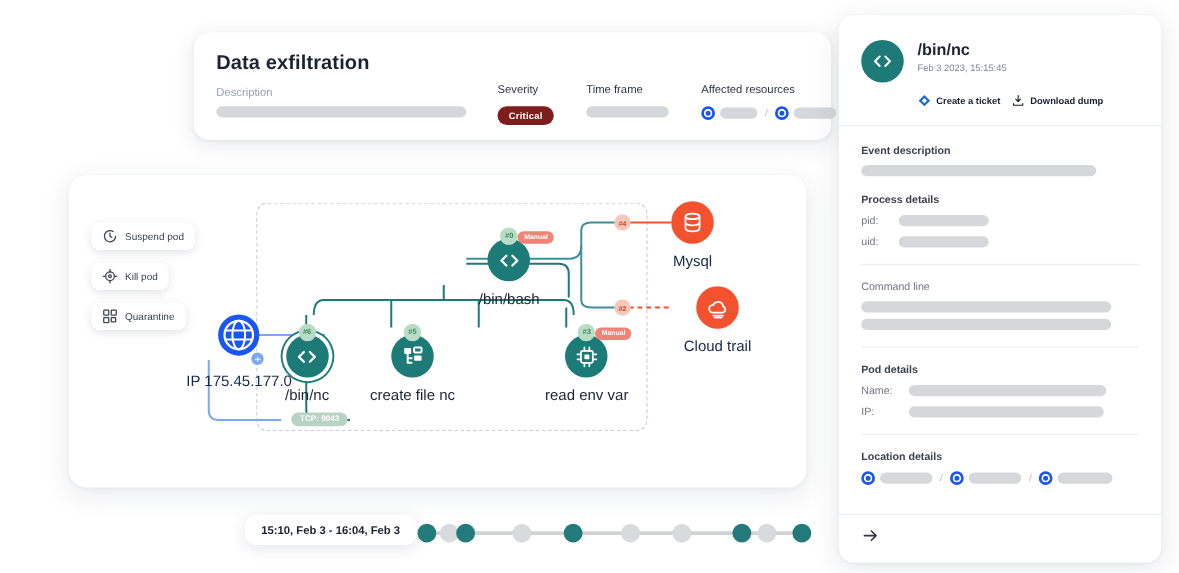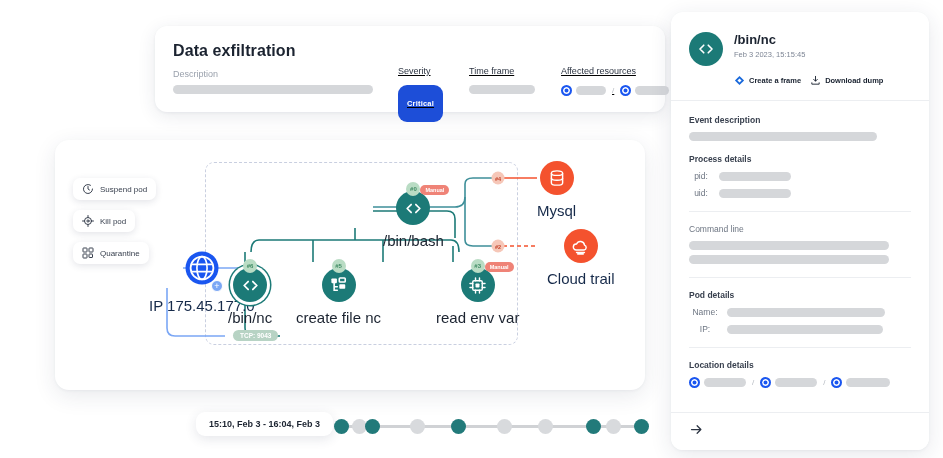--- a/index.html
+++ b/index.html
@@ -17,26 +17,26 @@
     width: 510px; height: 86px;
     background: #fff; border-radius: 12px;
     box-shadow: 0 4px 18px rgba(40,50,80,.10), 0 1px 3px rgba(40,50,80,.06);
     padding: 16px 18px 0 18px;
   }
   .alert-title { font-size: 16px; font-weight: bold; color: #1b2330; letter-spacing: .1px; }
   .alert-desc-label { font-size: 9px; color: #9aa1ac; margin-top: 9px; }
   .bar { background: #d5d7da; border-radius: 7px; height: 9px; }
   .alert-desc-bar { width: 200px; margin-top: 6px; }
 
-  .alert-meta { position: absolute; left: 243px; top: 40px; display: flex; gap: 26px; text-decoration: underline; }
+  .alert-meta { position: absolute; left: 243px; top: 40px; display: flex; gap: 26px; }
   .meta-col { display: flex; flex-direction: column; }
   .meta-label { font-size: 9px; color: #2c3442; margin-bottom: 9px; white-space: nowrap; }
   .sev-badge {
-    background: #1d4ed8; color: #fff; font-size: 7.5px; font-weight: bold;
-    border-radius: 9px; padding: 14px 9px; display: inline-block; width: fit-content;
+    background: #7f1d1d; color: #fff; font-size: 7.5px; font-weight: bold;
+    border-radius: 9px; padding: 3px 9px; display: inline-block; width: fit-content;
     letter-spacing: .2px;
   }
   .tf-bar { width: 66px; }
   .res-row { display: flex; align-items: center; gap: 4px; }
   .dot-blue {
     width: 11px; height: 11px; border-radius: 50%;
     background: #1a56f0; border: 2.5px solid #1a56f0;
     box-shadow: inset 0 0 0 1.5px #fff;
   }
   .res-bar1 { width: 30px; }
@@ -74,21 +74,21 @@
   
   .node { position: absolute; display: flex; flex-direction: column; align-items: center; }
   .node-circ {
     width: 34px; height: 34px; border-radius: 50%;
     display: flex; align-items: center; justify-content: center;
     position: relative;
   }
   .nc-teal { background: #1c7a77; }
   .nc-red  { background: #f4522e; }
   .node-circ.ring { box-shadow: 0 0 0 3px #fff, 0 0 0 4.5px #1c7a77; }
-  .node-label { font-size: 15px; color: #1b2330; margin-top: 7px; white-space: nowrap; }
+  .node-label { font-size: 12px; color: #1b2330; margin-top: 7px; white-space: nowrap; }
   .node-label.dark { color: #162a4a; }
   .badge {
     position: absolute; top: -9px; left: 50%; transform: translateX(-50%);
     width: 14px; height: 14px; border-radius: 50%;
     background: #b9dcc4; color: #3f8a63;
     font-size: 6px; font-weight: bold;
     display: flex; align-items: center; justify-content: center;
   }
   .tag-manual {
     position: absolute; top: -6px; left: 24px;
@@ -142,21 +142,21 @@
   .ph-actions { display: flex; gap: 9px; margin-top: 9px; }
   .ph-btn {
     display: flex; align-items: center; gap: 4px;
     font-size: 7.5px; font-weight: bold; color: #17202e; white-space: nowrap;
   }
   .panel-body { padding: 14px 18px 0 18px; }
   .sec { margin-bottom: 13px; }
   .sec-title { font-size: 8.5px; font-weight: bold; color: #39414f; margin-bottom: 7px; }
   .sec-title.light { font-weight: normal; color: #6d7582; }
   .kv { display: flex; align-items: center; gap: 6px; margin-bottom: 7px; }
-  .kv-key { font-size: 8.5px; color: #6d7582; width: 24px; text-align: center; }
+  .kv-key { font-size: 8.5px; color: #6d7582; width: 24px; }
   .hr { border-top: 1px solid #eceef1; margin: 12px 0 12px 0; }
   .loc-row { display: flex; align-items: center; gap: 4px; }
   .panel-foot {
     position: absolute; left: 0; bottom: 0; width: 100%;
     border-top: 1px solid #eceef1; padding: 9px 18px; background: #fff;
   }
 </style>
 </head>
 <body>
 
@@ -358,21 +358,21 @@
           <div class="ph-title">/bin/nc</div>
           <div class="ph-time">Feb 3 2023, 15:15:45</div>
         </div>
       </div>
       <div class="ph-actions" style="margin-left:45px;">
         <div class="ph-btn">
           <svg width="11" height="11" viewBox="0 0 24 24">
             <path d="M12 2l10 10-10 10L2 12z" fill="#1868db"></path>
             <path d="M12 7.5l4.5 4.5L12 16.5 7.5 12z" fill="#fff"></path>
           </svg>
-          <span>Create a frame</span>
+          <span>Create a ticket</span>
         </div>
         <div class="ph-btn">
           <svg width="11" height="11" viewBox="0 0 24 24" fill="none" stroke="#17202e" stroke-width="2" stroke-linecap="round" stroke-linejoin="round">
             <path d="M12 3v10M8 9.5l4 4 4-4"></path>
               <path d="M4 17v3h16v-3"></path>
           </svg>
           <span>Download dump</span>
         </div>
       </div>
     </div>

